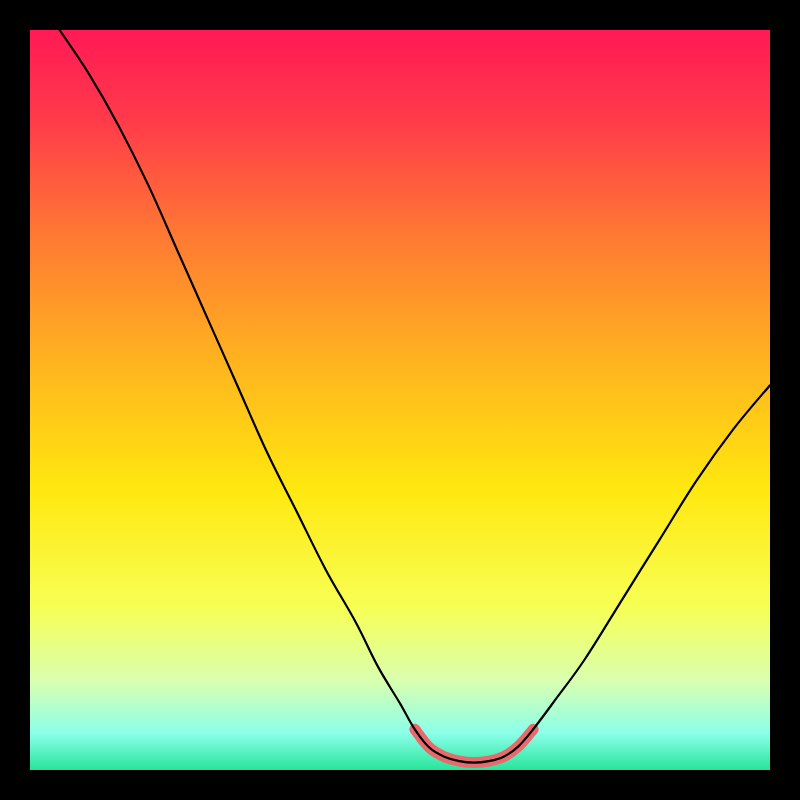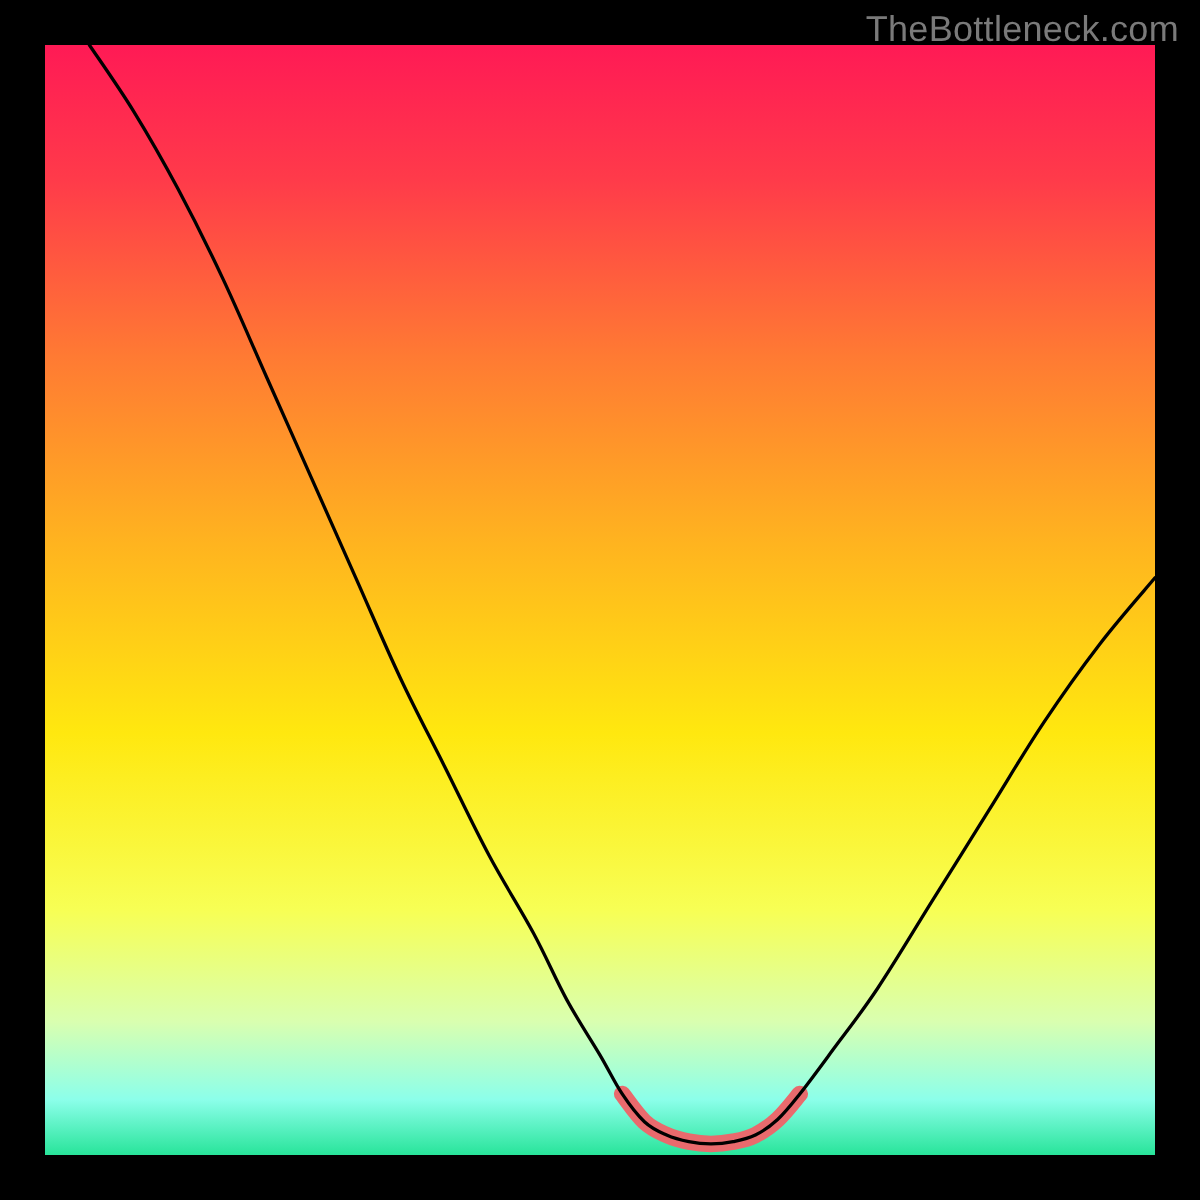--- a/index.html
+++ b/index.html
@@ -35,21 +35,20 @@
     font-size: 24px;
     font-weight: 500;
     letter-spacing: 0.2px;
   }
   svg { display: block; }
 </style>
 </head>
 <body>
 
 <div class="frame">
-  <div class="watermark">TheBottleneck.com</div>
   <div class="plot-area">
     <svg id="chart-svg" width="740" height="740" viewBox="0 0 740 740" preserveAspectRatio="none">
       <defs>
         <linearGradient id="bg-grad" x1="0" y1="0" x2="0" y2="1">
             <stop offset="0%" stop-color="#ff1a55"></stop>
             <stop offset="12%" stop-color="#ff3a4a"></stop>
             <stop offset="28.000000000000004%" stop-color="#ff7a33"></stop>
             <stop offset="45%" stop-color="#ffb41f"></stop>
             <stop offset="62%" stop-color="#ffe80f"></stop>
             <stop offset="78%" stop-color="#f7ff55"></stop>

